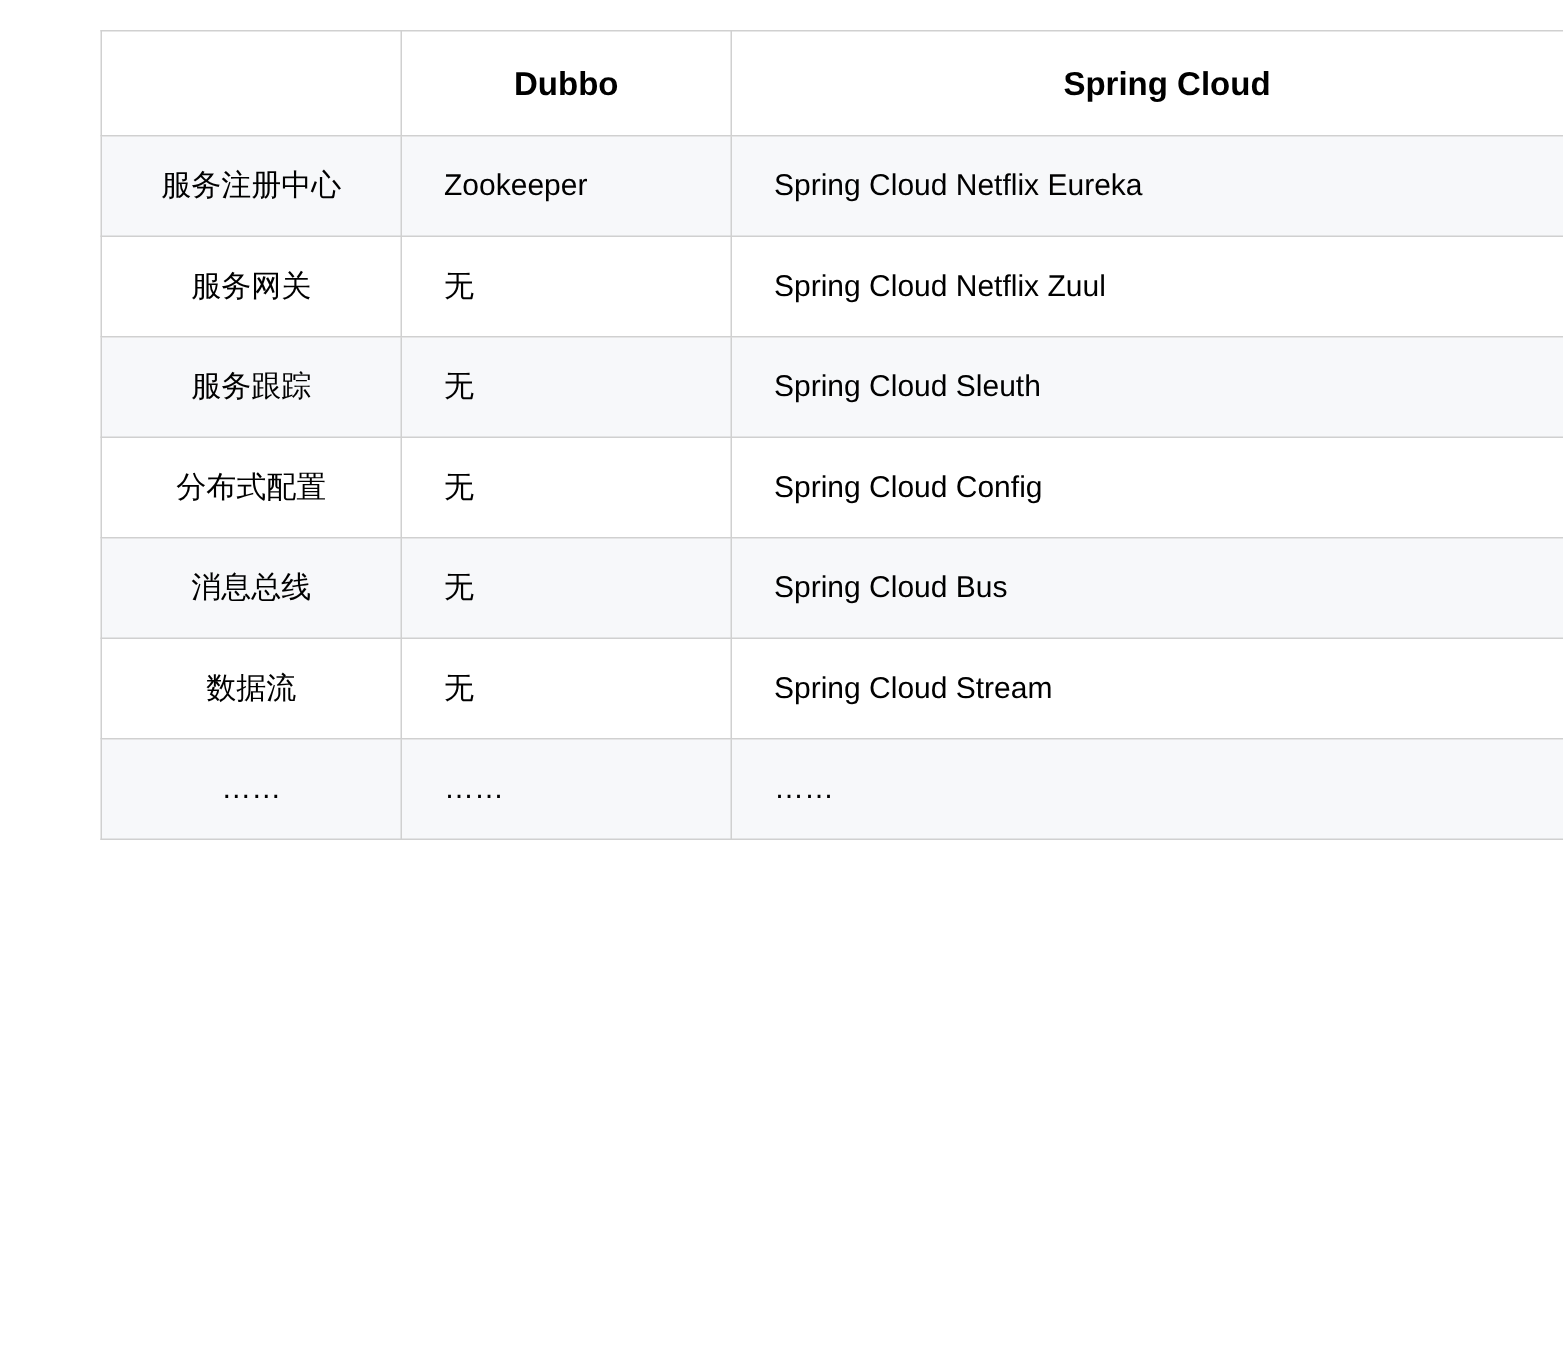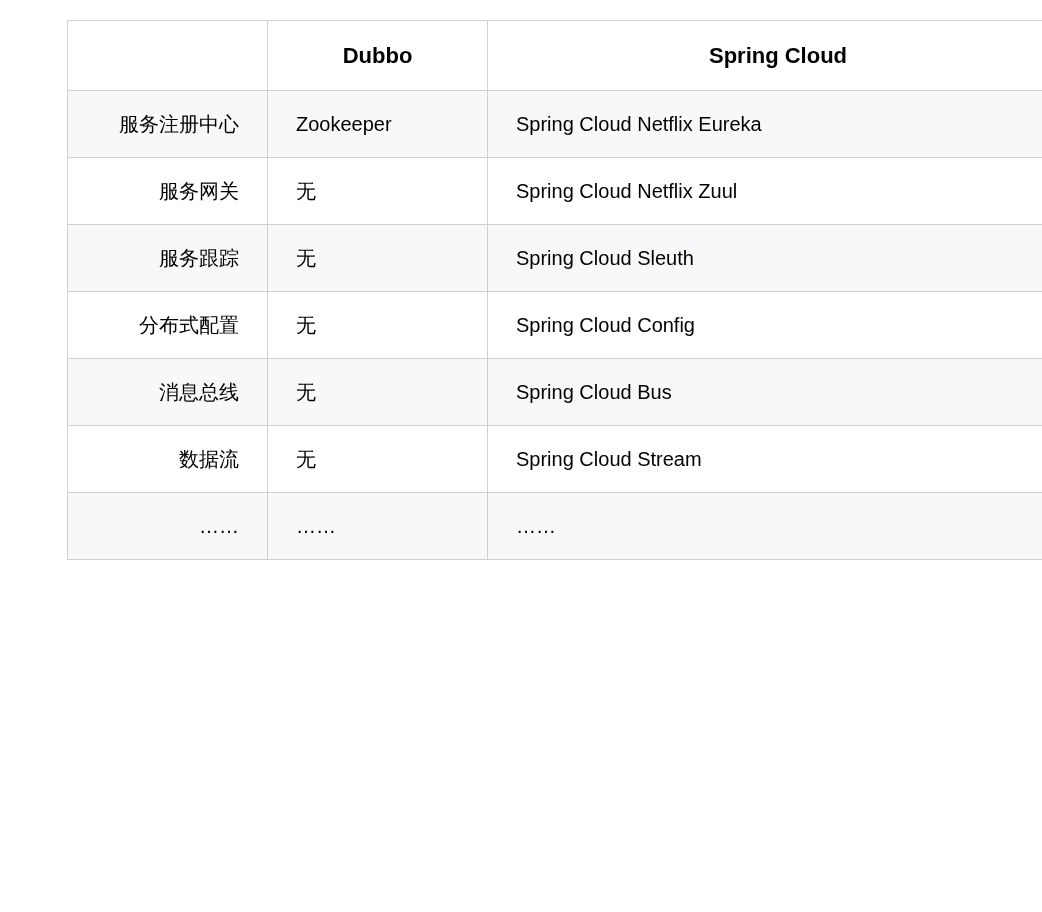--- a/index.html
+++ b/index.html
@@ -47,21 +47,21 @@
     tbody tr:nth-child(odd) {
       background: #f7f8fa;
     }
 
     tbody tr:nth-child(even) {
       background: #ffffff;
     }
 
     th:first-child, td:first-child {
       width: 200px;
-      text-align: right;
+      text-align: center;
     }
 
     th:nth-child(2), td:nth-child(2) {
       width: 220px;
     }
 
     th:nth-child(3), td:nth-child(3) {
       width: auto;
     }
   </style>

